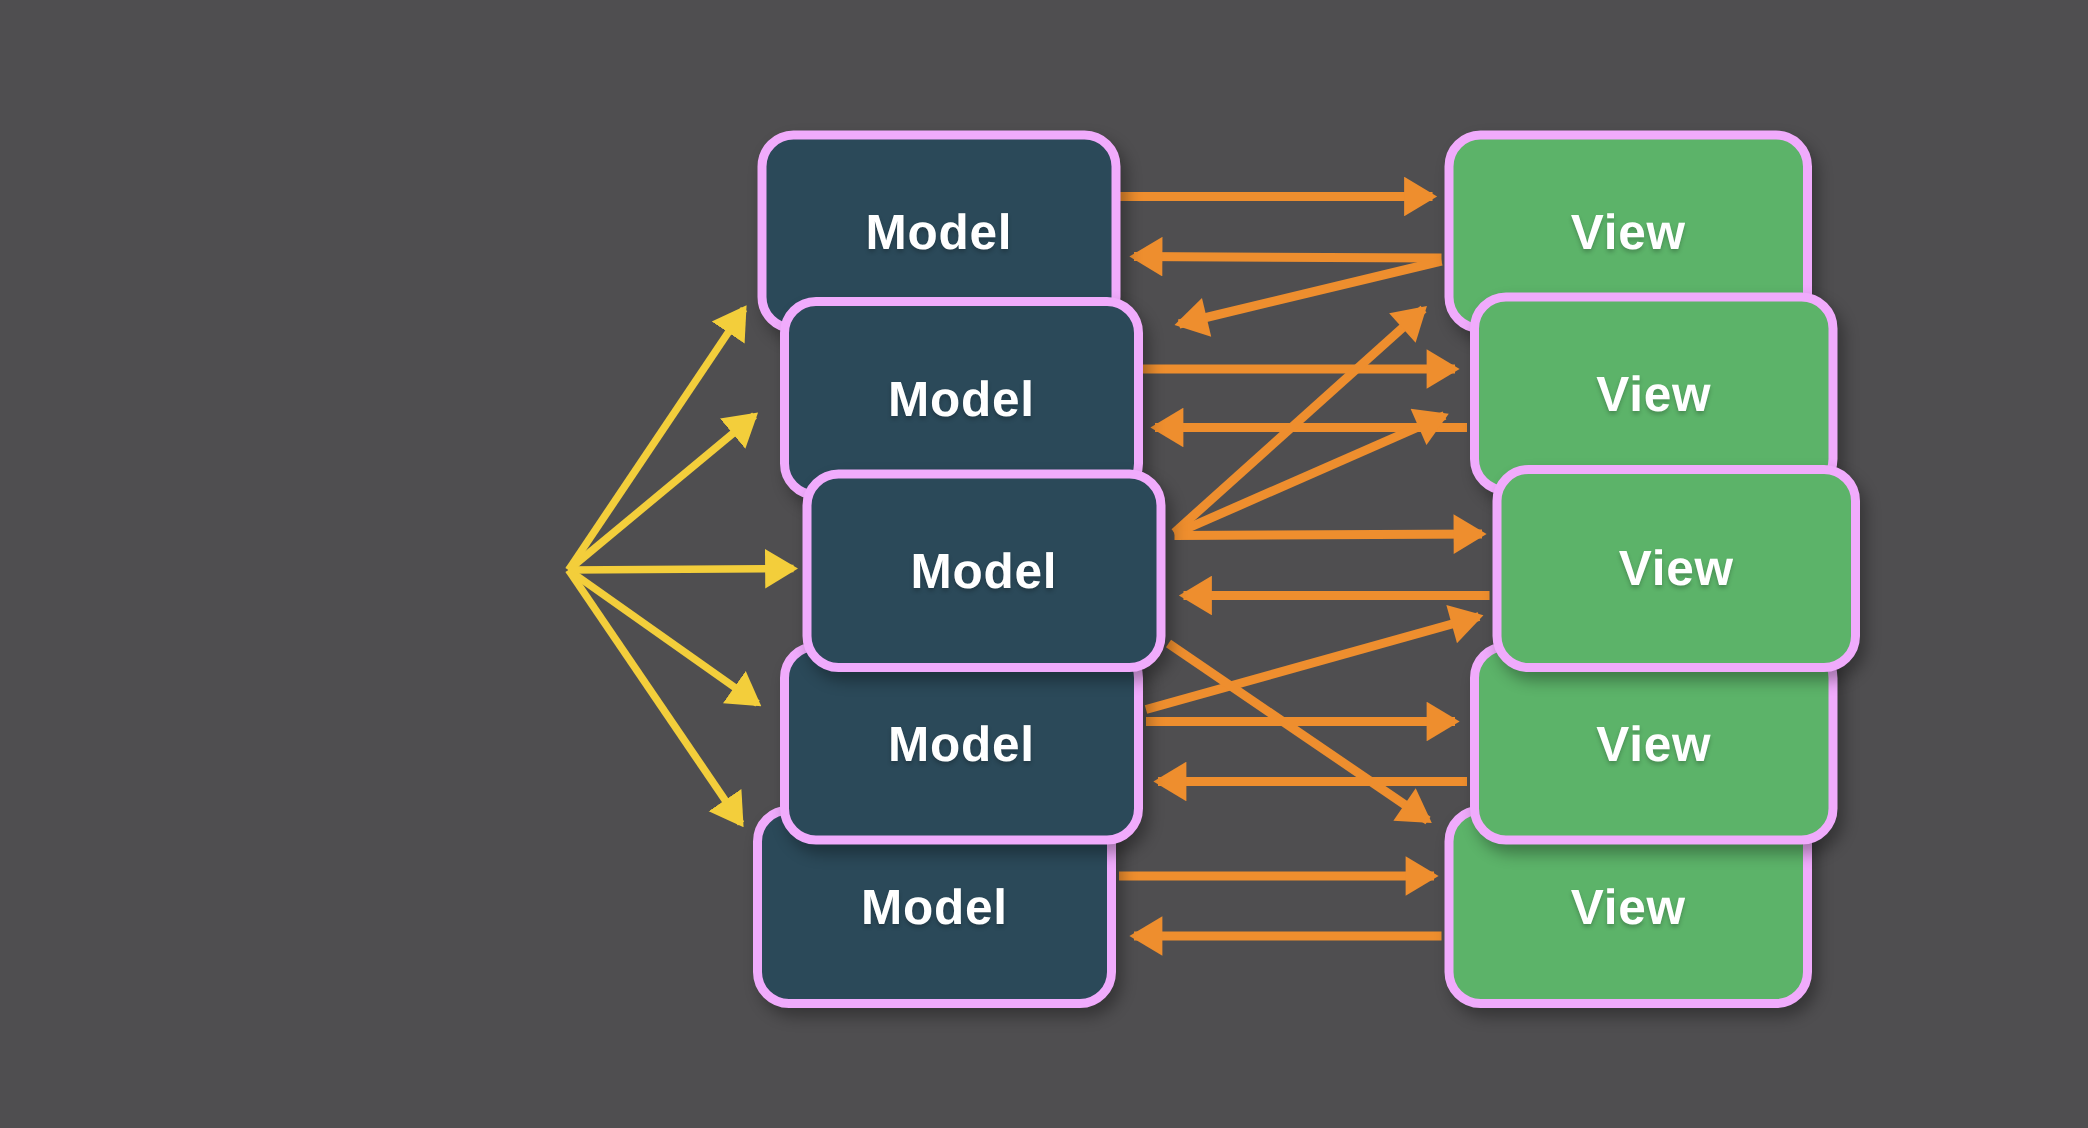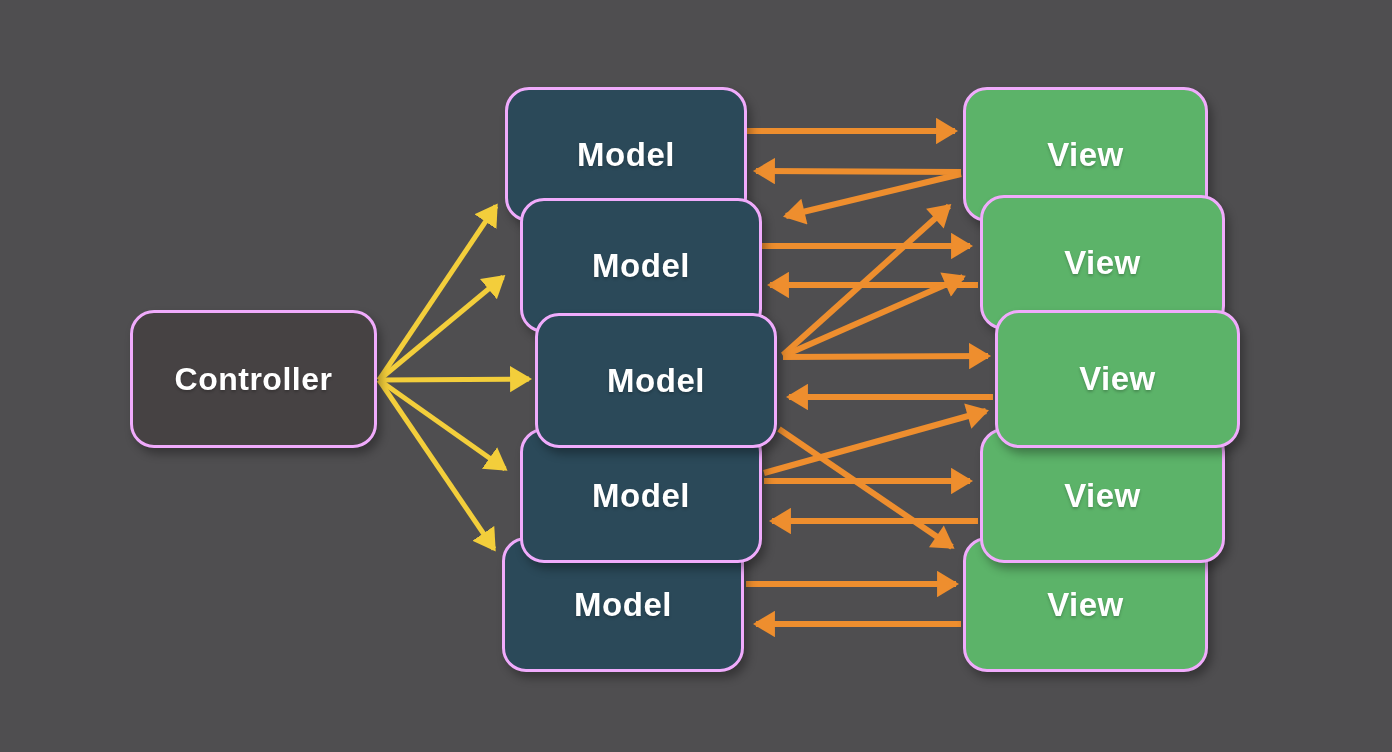--- a/index.html
+++ b/index.html
@@ -16,21 +16,21 @@
   #arrow-layer {
     position: absolute;
     left: 0; top: 0;
     width: 1392px; height: 752px;
     z-index: 0;
   }
   #node-layer { position: absolute; left: 0; top: 0; width: 100%; height: 100%; }
   .node {
     position: absolute;
     box-sizing: border-box;
-    border: 3px solid #f0abfc;
+    border: 6px solid #f0abfc;
     border-radius: 24px;
     display: flex;
     align-items: center;
     justify-content: center;
     box-shadow: 4px 6px 10px rgba(0,0,0,0.32);
   }
   .node span {
     color: #ffffff;
     font-weight: bold;
     font-size: 33px;
@@ -67,23 +67,20 @@
       <line x1="783" y1="357" x2="988" y2="356" stroke="#EE8E2E" stroke-width="6" marker-end="url(#mk-orange)"></line>
       <line x1="993" y1="397" x2="789" y2="397" stroke="#EE8E2E" stroke-width="6" marker-end="url(#mk-orange)"></line>
       <line x1="764" y1="473" x2="986" y2="411" stroke="#EE8E2E" stroke-width="6" marker-end="url(#mk-orange)"></line>
       <line x1="779" y1="429" x2="952" y2="547" stroke="#EE8E2E" stroke-width="6" marker-end="url(#mk-orange)"></line>
       <line x1="764" y1="481" x2="970" y2="481" stroke="#EE8E2E" stroke-width="6" marker-end="url(#mk-orange)"></line>
       <line x1="978" y1="521" x2="772" y2="521" stroke="#EE8E2E" stroke-width="6" marker-end="url(#mk-orange)"></line>
       <line x1="746" y1="584" x2="956" y2="584" stroke="#EE8E2E" stroke-width="6" marker-end="url(#mk-orange)"></line>
       <line x1="961" y1="624" x2="756" y2="624" stroke="#EE8E2E" stroke-width="6" marker-end="url(#mk-orange)"></line>
     </svg>
   <div id="node-layer">
-      <div class="node controller" style="left: 130px; top: 310px; width: 247px; height: 138px; background: rgb(70, 66, 67); z-index: 2;">
-        <span>Controller</span>
-      </div>
       <div class="node model" style="left: 505px; top: 87px; width: 242px; height: 135px; background: rgb(43, 73, 89); z-index: 2;">
         <span>Model</span>
       </div>
       <div class="node model" style="left: 520px; top: 198px; width: 242px; height: 135px; background: rgb(43, 73, 89); z-index: 3;">
         <span>Model</span>
       </div>
       <div class="node model" style="left: 535px; top: 313px; width: 242px; height: 135px; background: rgb(43, 73, 89); z-index: 4;">
         <span>Model</span>
       </div>
       <div class="node model" style="left: 520px; top: 428px; width: 242px; height: 135px; background: rgb(43, 73, 89); z-index: 3;">

